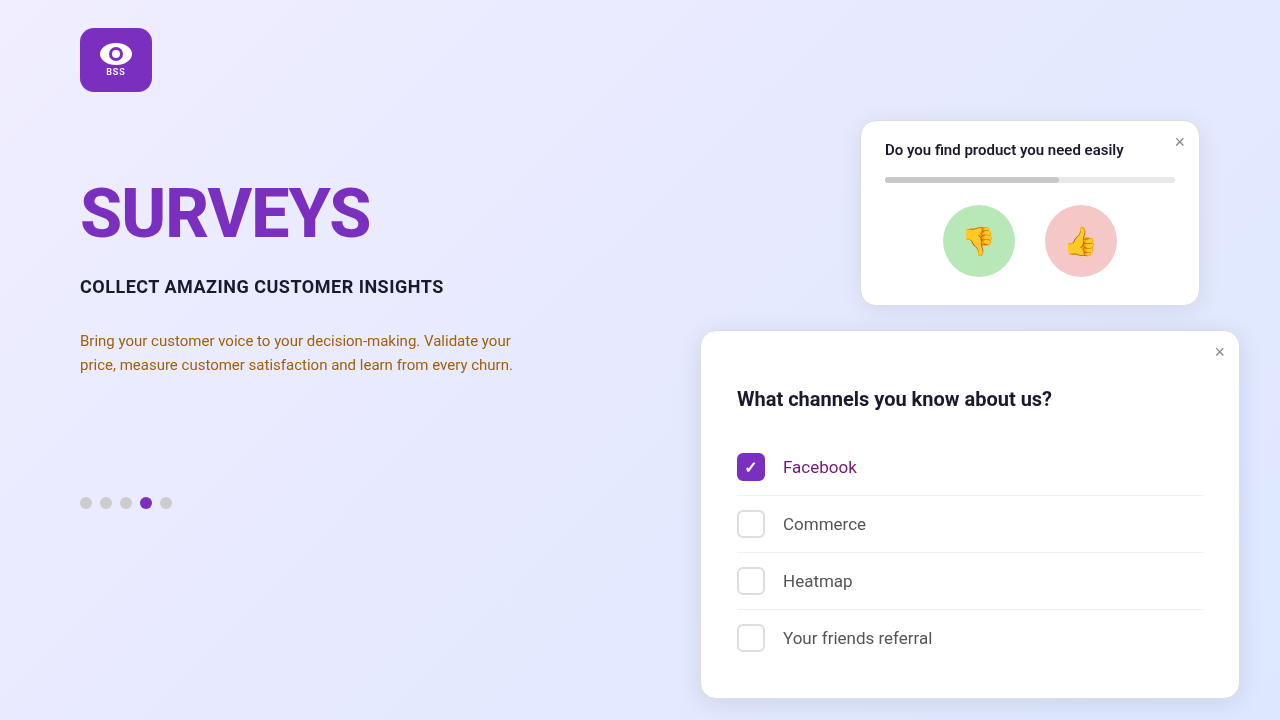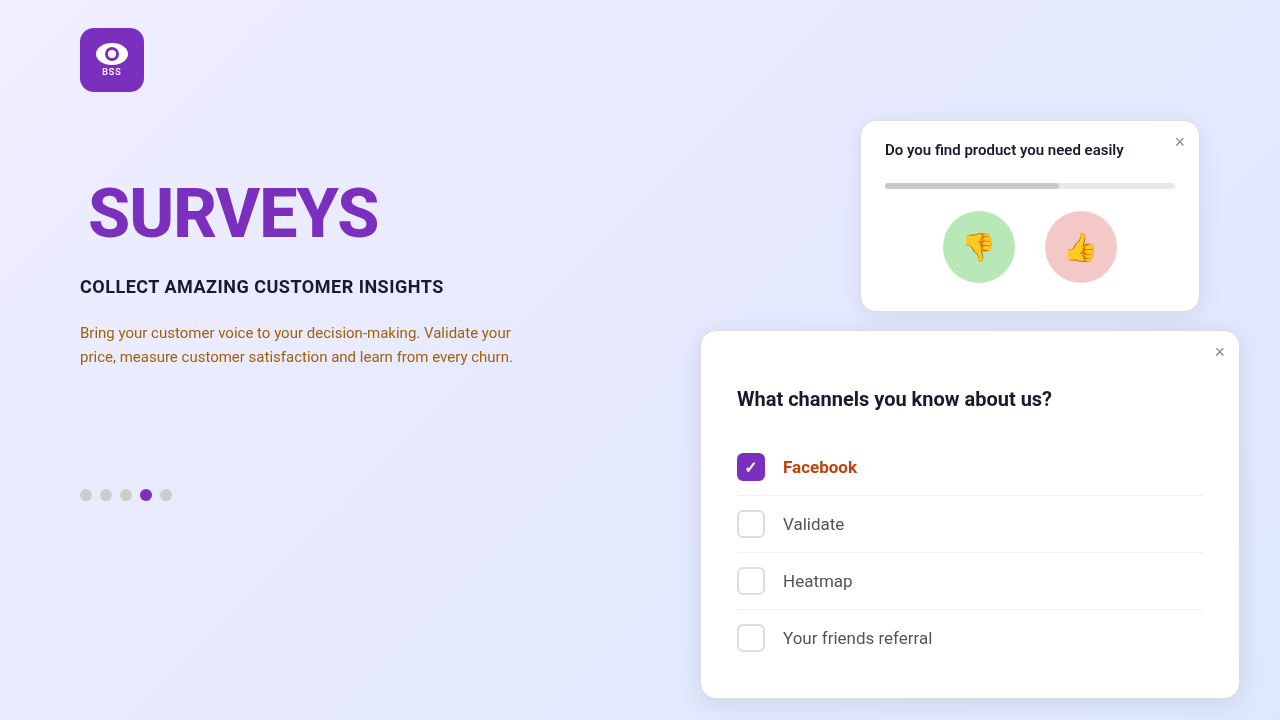--- a/index.html
+++ b/index.html
@@ -15,21 +15,21 @@
 
     
     .header {
       display: flex;
       align-items: center;
       padding: 28px 80px;
       gap: 18px;
     }
 
     .logo-box {
-      width: 64px;
+      width: 72px;
       height: 64px;
       background: #7B2FBE;
       border-radius: 14px;
       display: flex;
       flex-direction: column;
       align-items: center;
       justify-content: center;
       gap: 2px;
       text-align: right;
     }
@@ -82,28 +82,27 @@
       padding-top: 40px;
     }
 
     .surveys-title {
       font-size: 68px;
       font-weight: 800;
       color: #7B2FBE;
       line-height: 1;
       margin-bottom: 28px;
       letter-spacing: -1px;
-      margin-left: 8px;
     }
 
     .subtitle {
       font-size: 18px;
       font-weight: 700;
       color: #1a1a2e;
-      margin-bottom: 24px;
+      margin-bottom: 32px;
       letter-spacing: 0.5px;
     }
 
     .description {
       font-size: 15px;
       color: #a16207;
       line-height: 1.6;
       max-width: 460px;
     }
 
@@ -147,21 +146,21 @@
       cursor: pointer;
       background: none;
       border: none;
       line-height: 1;
     }
 
     .card-question {
       font-size: 15px;
       font-weight: 600;
       color: #1a1a2e;
-      margin-bottom: 24px;
+      margin-bottom: 18px;
       padding-right: 20px;
     }
 
     .progress-bar-container {
       width: 100%;
       height: 6px;
       background: #e8e8e8;
       border-radius: 3px;
       margin-bottom: 22px;
     }
@@ -260,22 +259,22 @@
       font-size: 16px;
       font-weight: 700;
     }
 
     .checkbox-label {
       font-size: 17px;
       color: #555;
     }
 
     .checkbox-label.checked-label {
-      color: #c2410c;
-      font-weight: 700;
+      color: #701a75;
+      font-weight: 400;
     }
   </style>
 </head>
 <body>
 
 <div class="header">
   <div class="logo-box">
     <div class="logo-icon">
       <div class="logo-inner-circle"></div>
     </div>
@@ -325,21 +324,21 @@
 
       <div class="checkbox-item">
         <div class="checkbox-box checked">
           <span class="checkmark">✓</span>
         </div>
         <span class="checkbox-label checked-label">Facebook</span>
       </div>
 
       <div class="checkbox-item">
         <div class="checkbox-box"></div>
-        <span class="checkbox-label">Validate</span>
+        <span class="checkbox-label">Commerce</span>
       </div>
 
       <div class="checkbox-item">
         <div class="checkbox-box"></div>
         <span class="checkbox-label">Heatmap</span>
       </div>
 
       <div class="checkbox-item">
         <div class="checkbox-box"></div>
         <span class="checkbox-label">Your friends referral</span>

